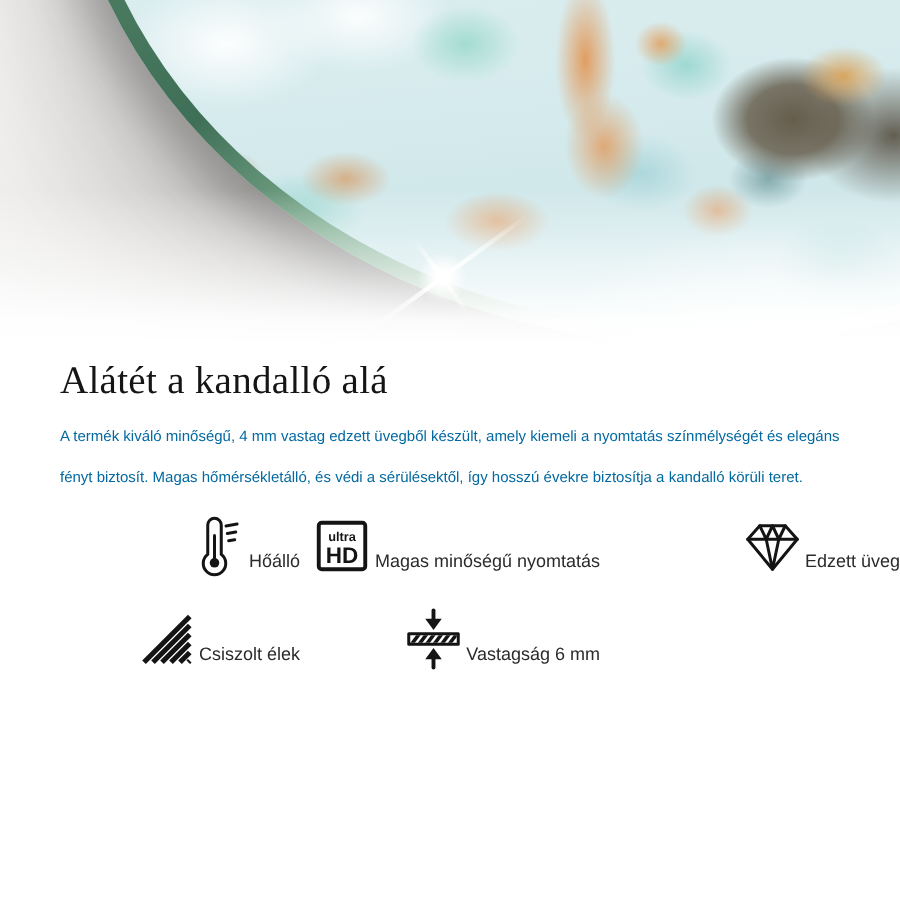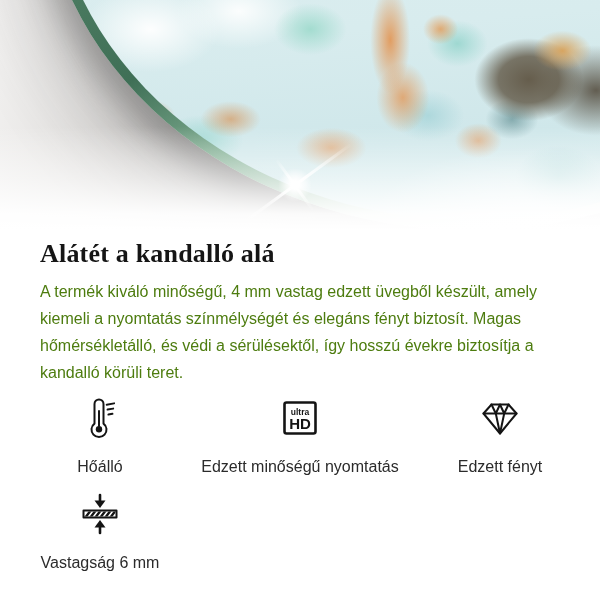--- a/index.html
+++ b/index.html
@@ -43,30 +43,30 @@
         transform:translate(-50%,-50%) rotate(-36deg);
         background:linear-gradient(90deg,rgba(255,255,255,0),rgba(255,255,255,.9) 42%,#fff 50%,rgba(255,255,255,.9) 58%,rgba(255,255,255,0));}
   .sparkle .ray-cross{position:absolute;left:50%;top:50%;width:64px;height:2.5px;border-radius:2px;
         transform:translate(-50%,-50%) rotate(54deg);
         background:linear-gradient(90deg,rgba(255,255,255,0),#fff 50%,rgba(255,255,255,0));}
   .sparkle .core{position:absolute;left:50%;top:50%;width:34px;height:34px;transform:translate(-50%,-50%);
         background:radial-gradient(circle,#fff 0 18%,rgba(255,255,255,.65) 38%,rgba(255,255,255,0) 70%);}
 
   
   .text-block{padding:6px 40px 0;}
-  h1{margin:0;font-family:"Liberation Serif","DejaVu Serif",serif;font-weight:700;
+  h1{margin:0;font-family:"Liberation Serif","DejaVu Serif",serif;font-weight:400;
      font-size:26px;line-height:36px;color:#151515;letter-spacing:.2px;}
   h1 span{display:block;}
-  .description{margin:6px 0 0;font-size:16px;line-height:27px;color:#4d7c0f;max-width:524px;}
+  .description{margin:6px 0 0;font-size:10px;line-height:27px;color:#0369a1;max-width:524px;}
 
   
   .features{margin-top:10px;display:grid;grid-template-columns:repeat(3,1fr);row-gap:18px;}
-  .feature{display:flex;flex-direction:column;align-items:center;justify-content:flex-end;}
+  .feature{display:flex;flex-direction:row;align-items:center;justify-content:flex-end;}
   .icon-box{height:44px;display:flex;align-items:center;justify-content:center;}
-  .feature-label{margin-top:20px;font-size:16px;line-height:14px;color:#2b2b2b;}
+  .feature-label{margin-top:20px;font-size:12px;line-height:14px;color:#2b2b2b;}
   .ico{stroke:#141414;fill:none;stroke-width:2;stroke-linecap:round;stroke-linejoin:round;}
   .ico .fill{fill:#141414;stroke:none;}
   .ico text{fill:#141414;stroke:none;font-family:"Liberation Sans",sans-serif;font-weight:bold;}
 </style>
 </head>
 <body>
 
 <div class="page">
 
   <div class="hero">
@@ -107,36 +107,51 @@
     </div>
 
     <div class="feature">
       <div class="icon-box">
         <svg class="ico" width="44" height="44" viewBox="0 0 44 44">
           <rect x="6.5" y="6.5" width="31" height="31" rx="2" stroke-width="2.6"></rect>
           <text x="22" y="18.5" font-size="8.5" text-anchor="middle">ultra</text>
           <text x="22" y="33" font-size="15" text-anchor="middle">HD</text>
         </svg>
       </div>
-      <div class="feature-label">Edzett minőségű nyomtatás</div>
+      <div class="feature-label">Magas minőségű nyomtatás</div>
     </div>
 
 
     <div class="feature">
       <div class="icon-box">
         <svg class="ico" width="44" height="44" viewBox="0 0 44 44">
           <path d="M13.5 8.5 H30.5 L38.5 17.5 L22 37.5 L5.5 17.5 Z"></path>
           <path d="M5.5 17.5 H38.5"></path>
           <path d="M13.5 8.5 L17.8 17.5 L22 8.5 L26.2 17.5 L30.5 8.5"></path>
           <path d="M17.8 17.5 L22 37.5 L26.2 17.5"></path>
         </svg>
       </div>
-      <div class="feature-label">Edzett fényt</div>
+      <div class="feature-label">Edzett üveg</div>
     </div>
 
+    <div class="feature">
+      <div class="icon-box">
+        <svg class="ico" width="44" height="44" viewBox="0 0 44 44">
+          <g stroke-width="3.4" stroke-linecap="butt">
+            <line x1="7" y1="37.5" x2="37.5" y2="7"></line>
+            <line x1="13" y1="37.5" x2="37.5" y2="13"></line>
+            <line x1="19" y1="37.5" x2="37.5" y2="19"></line>
+            <line x1="25" y1="37.5" x2="37.5" y2="25"></line>
+            <line x1="31" y1="37.5" x2="37.5" y2="31"></line>
+            <line x1="36.5" y1="37.5" x2="37.5" y2="36.5"></line>
+          </g>
+        </svg>
+      </div>
+      <div class="feature-label">Csiszolt élek</div>
+    </div>
 
     <div class="feature">
       <div class="icon-box">
         <svg class="ico" width="44" height="44" viewBox="0 0 44 44">
           <defs>
               <clipPath id="barclip">
                 <rect x="6.5" y="19.5" width="31" height="5"></rect>
               </clipPath>
             </defs>
           <rect x="5.5" y="18.5" width="33" height="7"></rect>

